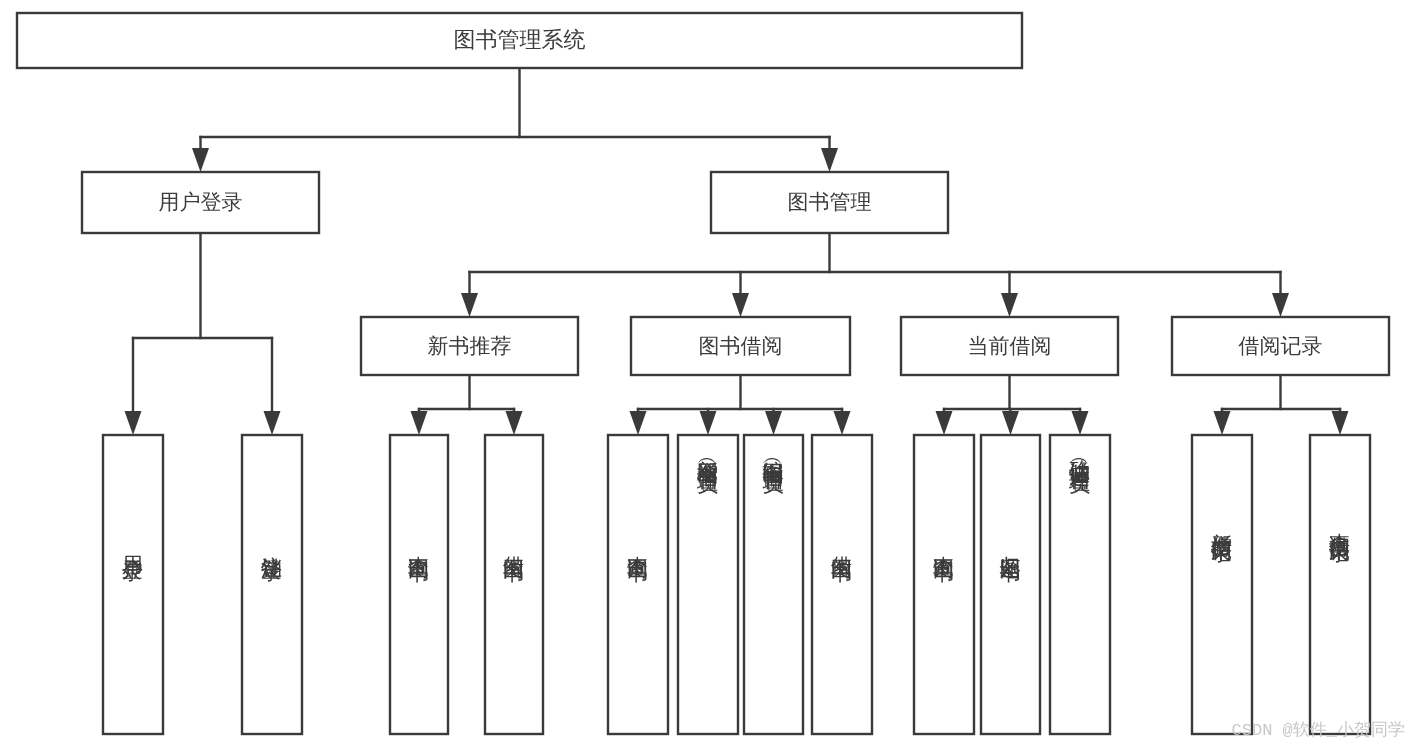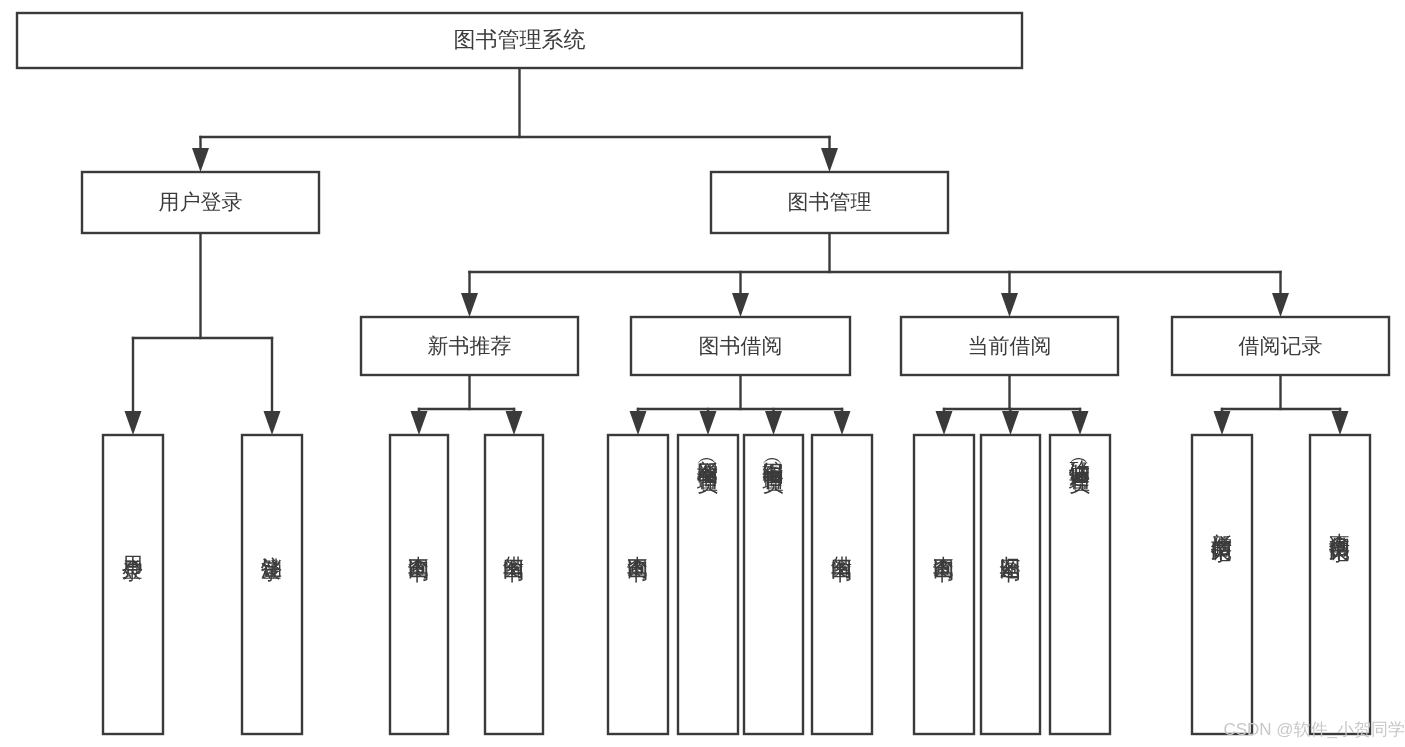--- a/index.html
+++ b/index.html
@@ -50,21 +50,21 @@
     stroke-linecap: square;
   }
   .arrow-head {
     fill: #3a3a3a;
     stroke: none;
   }
   .watermark {
     position: absolute;
     right: 8px;
     bottom: 6px;
-    font-family: Liberation Sans, sans-serif;
+    font-family: Liberation Mono, monospace;
     font-size: 17px;
     color: #c8c8c8;
     white-space: nowrap;
     pointer-events: none;
     user-select: none;
   }
   
   .leaf-text-layer {
     position: absolute;
     top: 0;

